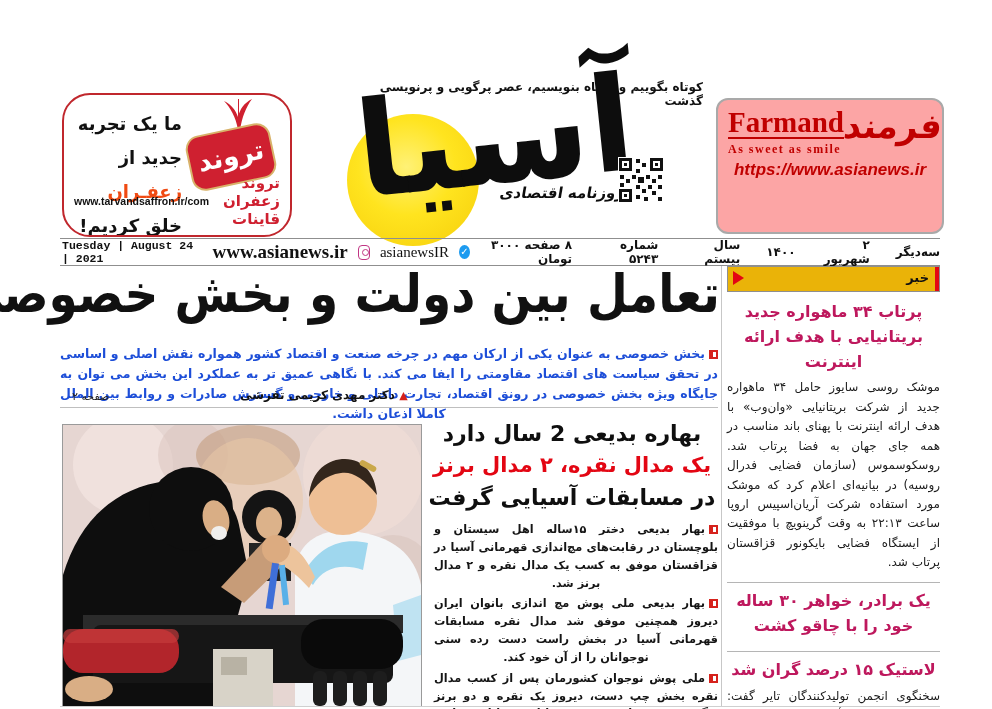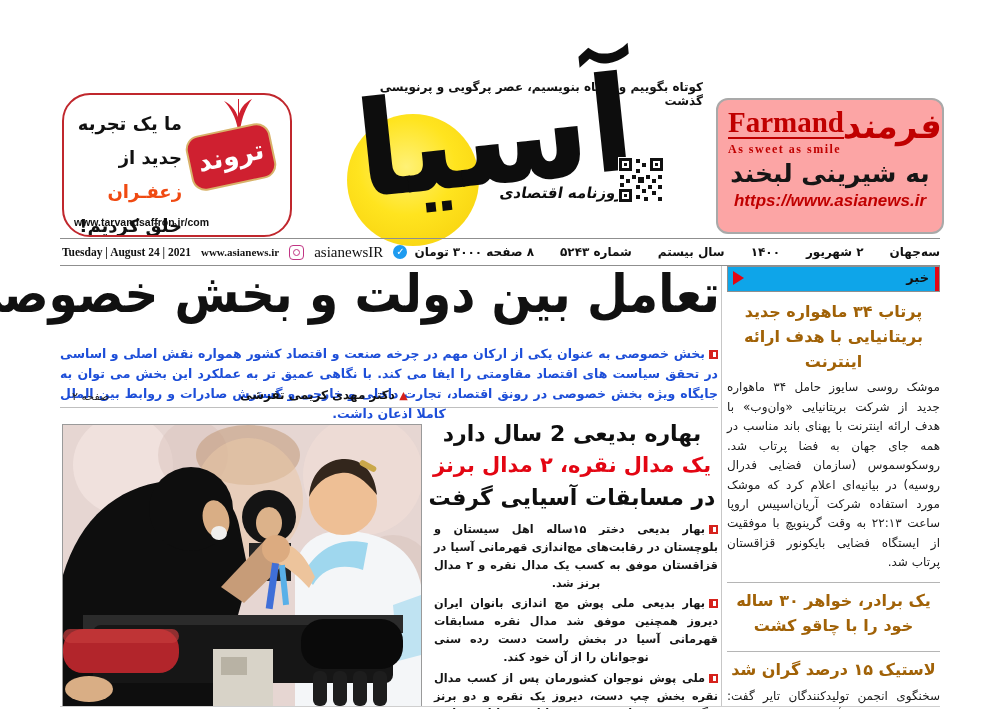--- a/index.html
+++ b/index.html
@@ -25,22 +25,22 @@
   .farmand-url{font-family:"Liberation Sans",sans-serif;font-style:italic;font-weight:bold;font-size:17px;color:#c00000;margin-top:3px;}
   
   .tagline{left:355px;top:80px;width:348px;text-align:right;direction:rtl;font-size:12px;font-weight:bold;color:#111;}
   .sun{left:347px;top:114px;width:132px;height:132px;border-radius:50%;background:radial-gradient(circle at 45% 40%,#fff176 0%,#ffe41f 45%,#f5cd0a 100%);}
   .asia-logo{left:325px;top:68px;width:340px;font-size:132px;line-height:1.05;font-weight:bold;color:#0d0d0d;text-align:center;transform:rotate(-6deg);direction:rtl;}
   .asia-subtitle{left:500px;top:184px;font-size:15px;font-weight:bold;color:#0d0d0d;direction:rtl;transform:skewX(-10deg);}
   .qr{left:618px;top:157px;width:46px;height:46px;}
   
   .datebar{left:60px;top:238px;width:880px;height:26px;border-top:1px solid #8f8f8f;border-bottom:1px solid #8f8f8f;display:flex;justify-content:space-between;align-items:center;}
   .datebar-left{display:flex;align-items:center;gap:10px;direction:ltr;padding-left:2px;}
-  .date-en{font-family:Liberation Serif, serif;font-weight:bold;font-size:11.5px;}
-  .site{font-family:"Liberation Serif",serif;font-weight:bold;font-size:11px;}
+  .date-en{font-family:Liberation Mono, monospace;font-weight:bold;font-size:11.5px;}
+  .site{font-family:"Liberation Serif",serif;font-weight:bold;font-size:19px;}
   .insta-handle{font-family:"Liberation Serif",serif;font-size:15px;}
   .ig-icon{display:inline-block;width:13px;height:13px;border:1.6px solid #c13584;border-radius:4px;position:relative;}
   .ig-icon::after{content:"";position:absolute;left:3px;top:3px;width:5px;height:5px;border:1.4px solid #c13584;border-radius:50%;}
   .verified{display:inline-block;width:14px;height:14px;border-radius:50%;background:#1d9bf0;color:#fff;font-size:10px;line-height:14px;text-align:center;font-weight:bold;}
   .datebar-right{display:flex;align-items:center;gap:26px;direction:rtl;font-size:12px;font-weight:bold;padding-left:2px;}
   
   .main-headline{left:58px;top:264px;width:662px;font-size:47px;font-weight:bold;letter-spacing:-1px;line-height:1.15;text-align:center;white-space:nowrap;direction:rtl;transform:scaleY(1.12);transform-origin:top;}
   .lead-body{left:60px;top:344px;width:658px;direction:rtl;font-size:12.5px;font-weight:bold;line-height:1.6;text-align:justify;text-align-last:center;color:#1d4ed8;}
   .sq-bullet{display:inline-block;width:9px;height:9px;background:#d6221c;margin-left:4px;position:relative;top:1px;}
   .sq-bullet::after{content:"";position:absolute;right:2px;top:2px;width:3px;height:5px;background:#fff;}
@@ -53,27 +53,27 @@
   
   .feature{left:426px;top:417px;width:292px;direction:rtl;}
   .feature h2{margin:0;text-align:center;white-space:nowrap;overflow:hidden;}
   .fh-black{font-size:22px;font-weight:bold;color:#0f0f0f;line-height:33px;}
   .fh-red{font-size:21px;font-weight:bold;color:#e30613;line-height:31px;}
   .feature-bullets{margin:7px 0 0 8px;padding:0;list-style:none;}
   .feature-bullets li{font-size:11.3px;font-weight:bold;line-height:1.58;text-align:justify;text-align-last:center;margin-bottom:3px;color:#151515;}
   
   .vdivider{left:721px;top:266px;width:1px;height:440px;background:#c7c7c7;}
   .news-col{left:727px;top:266px;width:213px;direction:rtl;}
-  .news-label-box{position:relative;height:24px;border:1px solid #8f8f8f;background:#0ea5e9;margin-bottom:2px;}
+  .news-label-box{position:relative;height:24px;border:1px solid #8f8f8f;background:#eab308;margin-bottom:2px;}
   .news-label-bar{position:absolute;right:0;top:0;width:4px;height:100%;background:#e30613;}
   .news-label-text{position:absolute;right:10px;top:3px;font-size:13px;font-weight:bold;}
   .news-label-tri{position:absolute;left:5px;top:4px;width:0;height:0;border-top:7px solid transparent;border-bottom:7px solid transparent;border-left:11px solid #e30613;}
   .news-item{padding:5px 0 9px 0;border-bottom:1px solid #b5b5b5;}
   .news-item:last-child{border-bottom:none;}
-  .news-item h3{margin:1px 0 4px 0;font-size:16px;font-weight:bold;text-align:center;line-height:1.55;color:#a16207;}
+  .news-item h3{margin:1px 0 4px 0;font-size:16px;font-weight:bold;text-align:center;line-height:1.55;color:#be185d;}
   .news-item p{margin:0;font-size:12px;line-height:1.62;text-align:justify;text-align-last:right;color:#1c1c1c;}
   .bottom-line{left:60px;top:706px;width:880px;height:1px;background:#cfcfcf;}
 </style>
 </head>
 <body>
 
 <div id="page">
 
   <div class="abs tarvand">
     <div class="tarvand-text">
@@ -82,20 +82,21 @@
     </div>
     <div class="tarvand-logo">
       <svg width="40" height="34" viewBox="0 0 40 34" style="position:absolute;right:22px;top:-2px;">
         <path d="M20 33 C18 20 12 10 6 4 C14 8 18 14 20 20 C22 12 26 6 34 2 C28 10 24 20 22 33 Z" fill="#cf2030"></path>
         <path d="M20 30 C20 18 20 10 20 2 L21 2 C21 10 21 18 21 30 Z" fill="#cf2030"></path>
       </svg>
       <div class="tarvand-flag">تروند</div>
     </div>
     <div class="tarvand-bottom">
       <span class="tarvand-url">www.tarvandsaffron.ir/com</span>
+      <span class="tarvand-caption">تروند زعفران قاینات</span>
     </div>
   </div>
 
   <div class="abs tagline">کوتاه بگوییم و کوتاه بنویسیم، عصر پرگویی و پرنویسی گذشت</div>
   <div class="abs sun"></div>
   <div class="abs asia-logo">آسیا</div>
   <div class="abs asia-subtitle">روزنامه اقتصادی</div>
   <svg class="abs qr" viewBox="0 0 46 46">
     <rect x="0" y="0" width="46" height="46" fill="#fff"></rect>
     <g fill="#111">
@@ -131,34 +132,33 @@
   </svg>
 
   <div class="abs farmand">
     <div class="farmand-row1">
       <div class="farmand-en">
         <div class="farmand-brand">Farmand</div>
         <div class="farmand-slogan">As sweet as smile</div>
       </div>
       <div class="farmand-fa">فرمند</div>
     </div>
-    <div class="farmand-fa-slogan">به شیرینی لبخند</div>
     <div class="farmand-url">https://www.asianews.ir</div>
   </div>
 
   <div class="abs datebar">
     <div class="datebar-left">
       <span class="date-en">Tuesday | August 24 | 2021</span>
       <span class="site">www.asianews.ir</span>
       <span class="ig-icon"></span>
       <span class="insta-handle">asianewsIR</span>
       <span class="verified">✓</span>
     </div>
     <div class="datebar-right">
-      <span>سه‌جهان</span>
+      <span>سه‌دیگر</span>
       <span>۲ شهریور</span>
       <span>۱۴۰۰</span>
       <span>سال بیستم</span>
       <span>شماره ۵۲۴۳</span>
       <span>۸ صفحه ۳۰۰۰ تومان</span>
     </div>
   </div>
 
   <div class="abs main-headline">تعامل بین دولت و بخش خصوصی</div>
   <div class="abs lead-body"><span class="sq-bullet"></span><span>بخش خصوصی به عنوان یکی از ارکان مهم در چرخه صنعت و اقتصاد کشور همواره نقش اصلی و اساسی در تحقق سیاست های اقتصاد مقاومتی را ایفا می کند. با نگاهی عمیق تر به عملکرد این بخش می توان به جایگاه ویژه بخش خصوصی در رونق اقتصاد، تجارت داخلی و خارجی و گسترش صادرات و روابط بین الملل کاملا اذعان داشت.</span></div>

